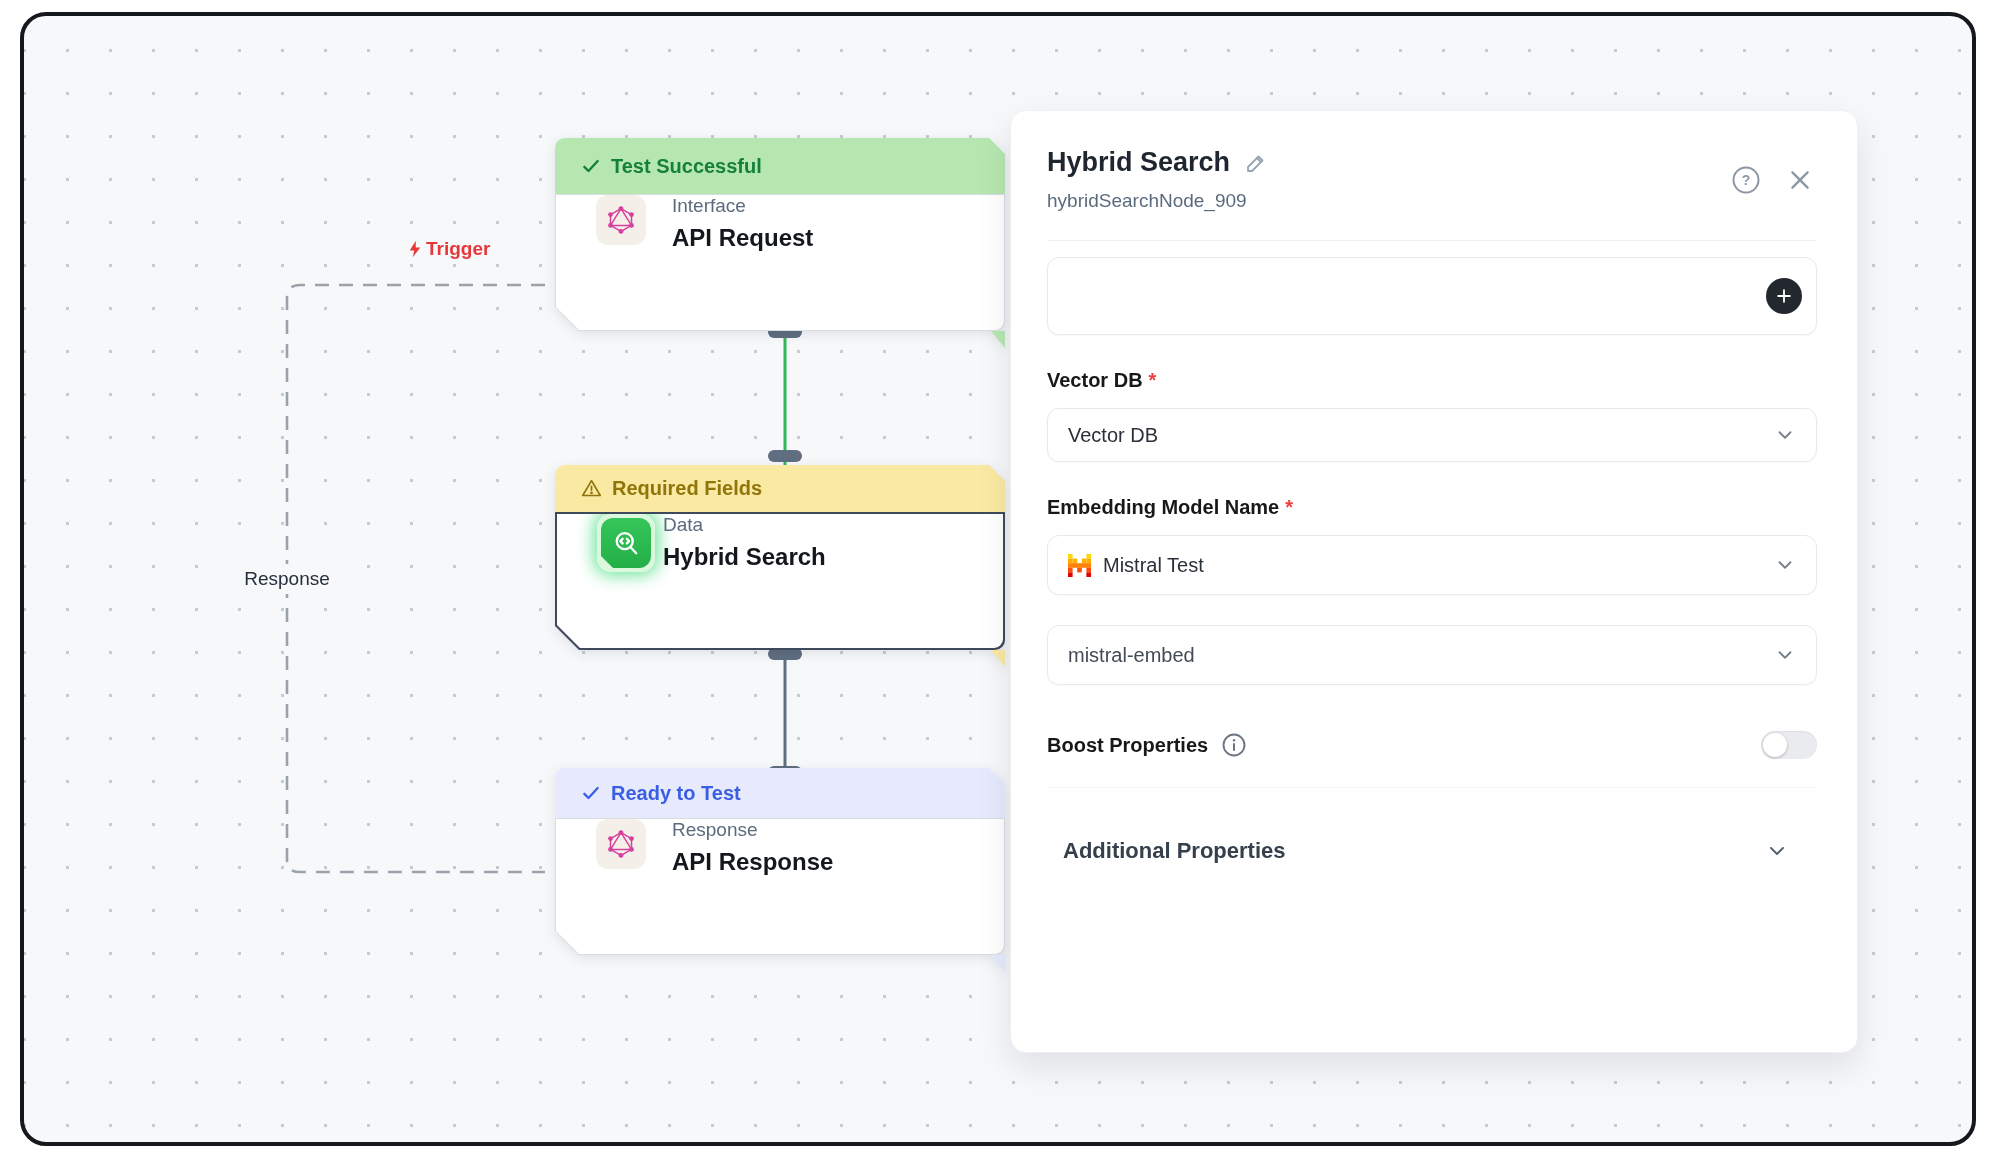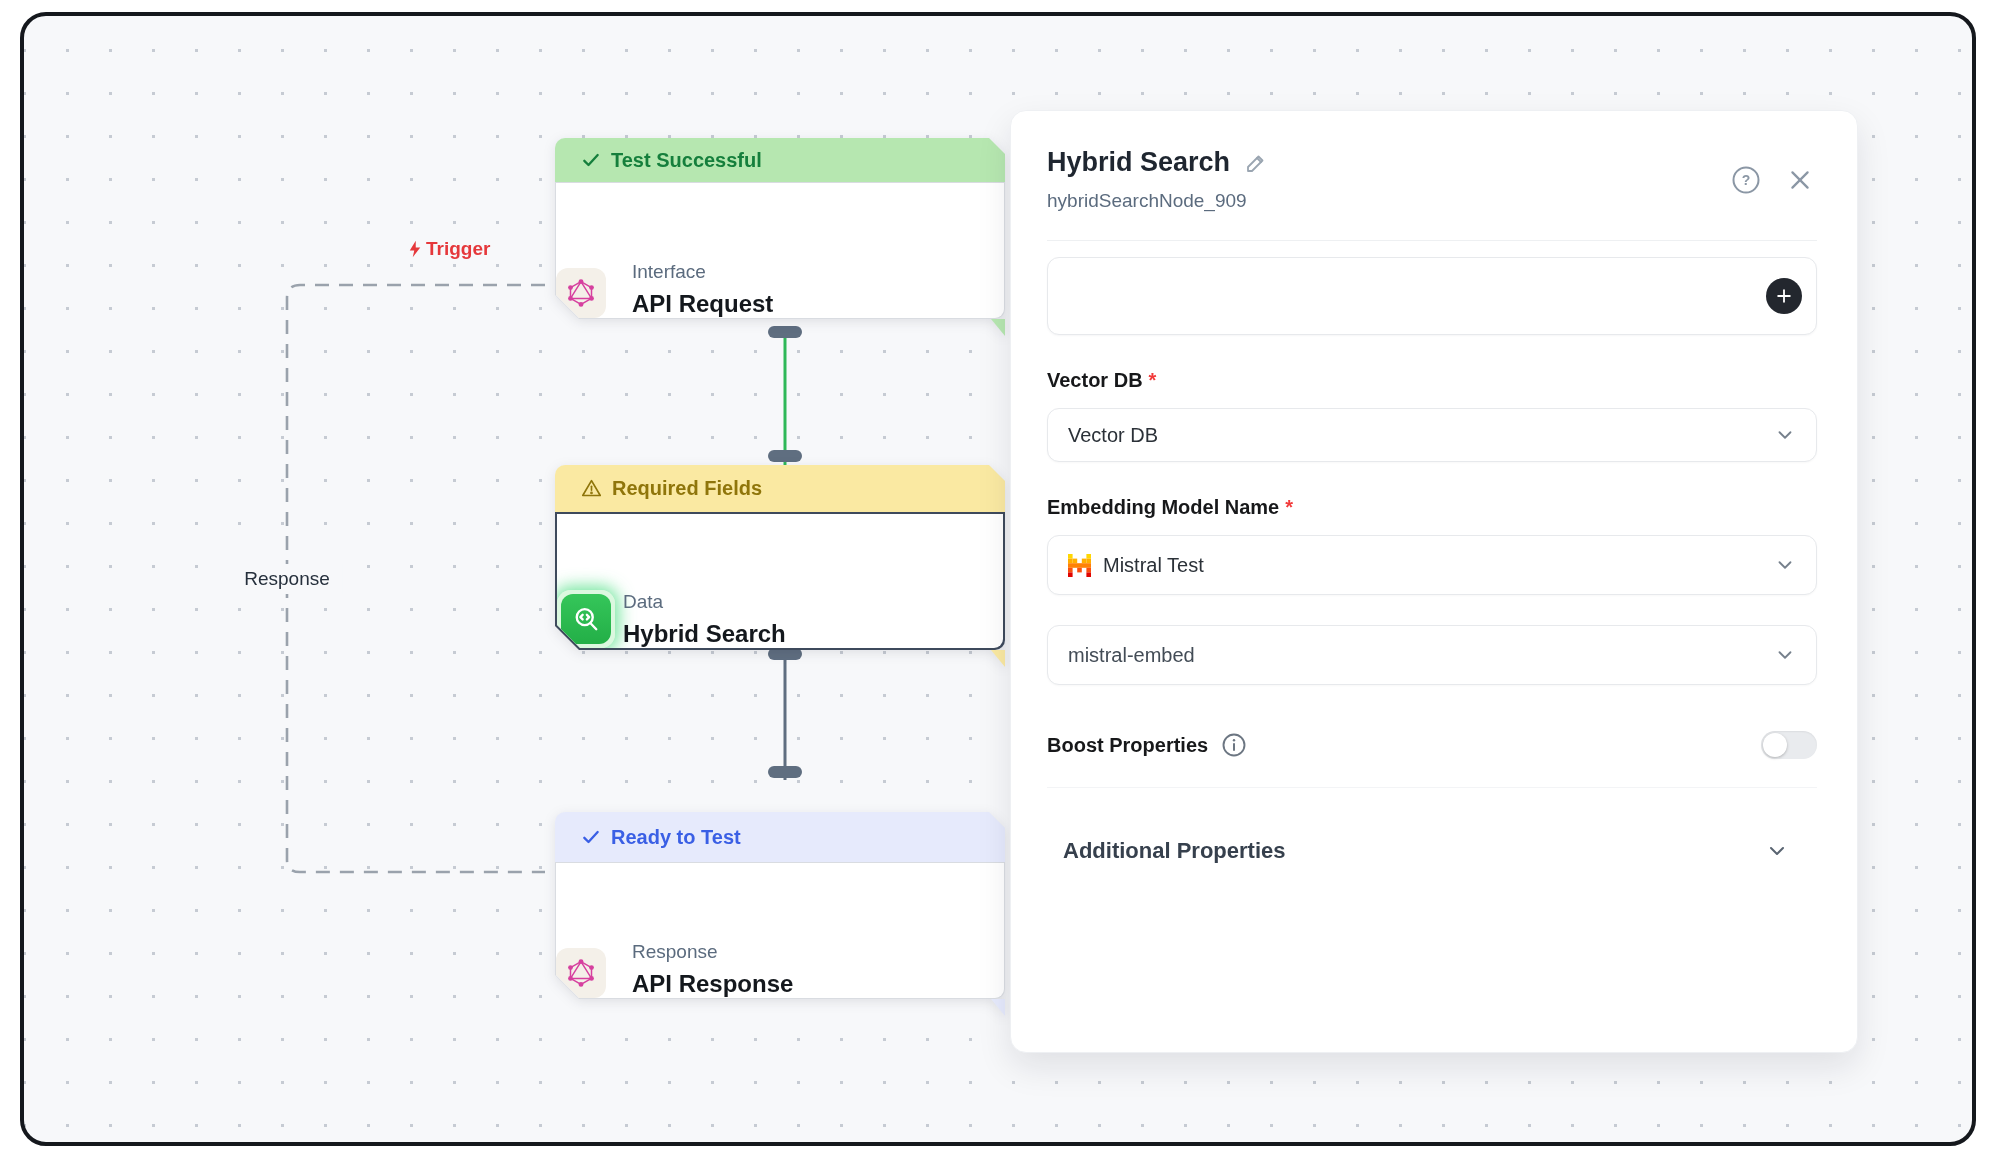--- a/index.html
+++ b/index.html
@@ -14,21 +14,21 @@
     background-image: radial-gradient(circle, #c6cbd3 1.6px, transparent 1.9px);
     background-size: 43px 43px; background-position: 22px 13px;
     overflow:hidden;
   }
 
   .edges { position:absolute; left:0; top:0; width:1948px; height:1126px; pointer-events:none; }
 
   
   .node { position:absolute; width:450px; filter: drop-shadow(0 3px 6px rgba(16,24,40,.10)); }
   .banner {
-    position:relative; height:44px; display:flex; align-items:center; gap:10px;
+    position:relative; height:56px; display:flex; align-items:center; gap:10px;
     padding-left:26px; font-size:20px; font-weight:700;
     border-radius:10px 4px 0 0;
     clip-path: polygon(0 0, calc(100% - 16px) 0, 100% 16px, 100% 100%, 0 100%);
   }
   .banner-tail { position:absolute; right:0; top:100%; width:14px; height:17px;
     clip-path: polygon(0 0, 100% 0, 100% 100%); }
   .banner.green  { background:#b6e7b0; color:#157f3c; }
   .tail.green    { background:#b6e7b0; }
   .banner.yellow { background:#fae9a2; color:#8f750a; height:47px; }
   .tail.yellow   { background:#fae9a2; }
@@ -38,21 +38,21 @@
   .body-outer {
     position:relative; height:137px; background:#d9dce1;
     border-radius:0 0 10px 0;
     clip-path: polygon(0 0, 100% 0, 100% 100%, 24px 100%, 0 calc(100% - 24px));
   }
   .body-outer.selected { background:#3e4a5c; height:138px; }
   .body-inner {
     position:absolute; inset:1px; background:#ffffff;
     border-radius:0 0 9px 0;
     clip-path: polygon(0 0, 100% 0, 100% 100%, 23px 100%, 0 calc(100% - 23px));
-    display:flex; align-items:flex-end; gap:26px; 
+    display:flex; align-items:flex-start; gap:26px; padding-left:40px;
   }
   .body-outer.selected .body-inner { inset:2px;gap:8px; }
   .node-text .cat { font-size:19px; color:#5b6b7e; margin-bottom:7px; }
   .node-text .ttl { font-size:24px; font-weight:700; color:#14181d; }
 
   .icon-tile {
     width:50px; height:50px; border-radius:12px; background:#f4f0e9;
     display:flex; align-items:center; justify-content:center; flex:0 0 auto;
   }
   .icon-tile.search {
@@ -203,21 +203,21 @@
             </div>
           </div>
           <div class="node-text">
             <div class="cat">Data</div>
             <div class="ttl">Hybrid Search</div>
           </div>
         </div>
       </div>
     </div>
 
-    <div class="node" style="left:531px; top:796px;">
+    <div class="node" style="left:531px; top:752px;">
       <div class="banner indigo">
         <span>
           <svg width="20" height="20" viewBox="0 0 24 24">
               <path d="M4 13 l5 5 L20 6" fill="none" stroke="#3a5fe5" stroke-width="2.8" stroke-linecap="round" stroke-linejoin="round"></path>
             </svg>
         </span>
         <span>Ready to Test</span>
       </div>
       <div class="banner-tail tail indigo"></div>
       <div class="body-outer">

